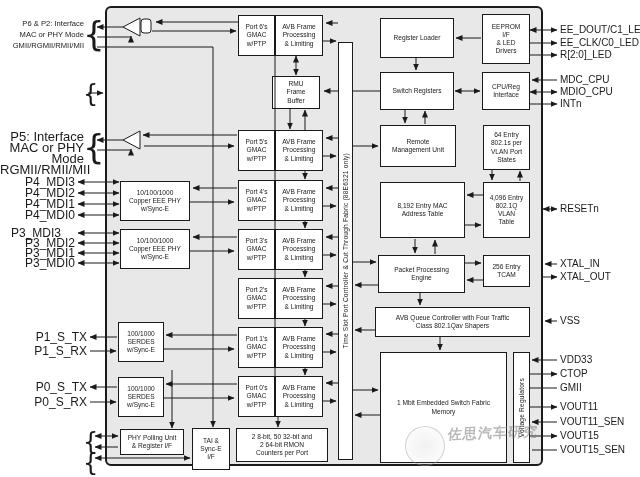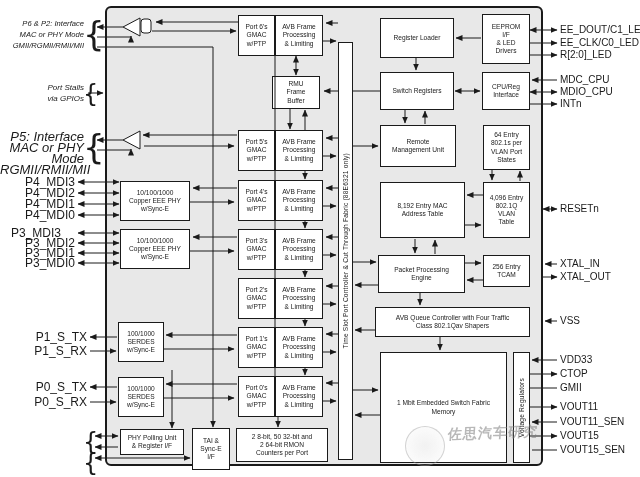--- a/index.html
+++ b/index.html
@@ -11,21 +11,21 @@
   #chip{position:absolute;left:105px;top:6px;width:438px;height:460px;
     background:var(--chip-bg);border:2px solid var(--line-color);border-radius:6px;box-sizing:border-box;}
   .blk{position:absolute;background:var(--block-bg);border:1px solid var(--line-color);
     box-sizing:border-box;display:flex;align-items:center;justify-content:center;
     text-align:center;font-size:6.6px;line-height:1.25;white-space:pre-line;z-index:2;}
   .vblk{position:absolute;background:var(--block-bg);border:1px solid var(--line-color);
     box-sizing:border-box;display:flex;align-items:center;justify-content:center;z-index:2;}
   .vtext{writing-mode:vertical-rl;transform:rotate(180deg);font-size:6.6px;
     white-space:nowrap;letter-spacing:.2px;}
   .lbl-l{position:absolute;text-align:right;font-size:8px;line-height:11px;
-    white-space:pre-line;z-index:3;font-style:italic;}
+    white-space:pre-line;z-index:3;}
   .lbl-r{position:absolute;text-align:left;font-size:10px;line-height:10px;
     white-space:nowrap;z-index:3;}
   .pin{position:absolute;text-align:right;font-size:12px;height:10px;line-height:10px;z-index:3;}
   .brace{position:absolute;font-weight:400;color:var(--line-color);z-index:3;
     font-family:"DejaVu Sans", sans-serif;}
   #wires{position:absolute;left:0;top:0;z-index:4;pointer-events:none;}
   #watermark{position:absolute;left:448px;top:424px;width:120px;z-index:5;
     font-size:14px;letter-spacing:1px;color:rgba(125,125,125,.55);
     transform:skewX(-6deg) rotate(-2deg);font-weight:bold;}
   #wm-circle{position:absolute;left:405px;top:426px;width:38px;height:38px;z-index:5;
@@ -37,22 +37,20 @@
 
 <div id="stage">
 
   <div id="chip"></div>
 
   <div class="lbl-l" style="left:0;top:18px;width:84px;font-size:7.6px">P6 &amp; P2: Interface
 MAC or PHY Mode
 GMII/RGMII/RMII/MII</div>
   <div class="brace" style="left:83px;top:14px;font-size:34px">{</div>
 
-  <div class="lbl-l" style="left:0;top:82px;width:84px">Port Stalls
-via GPIOs</div>
   <div class="brace" style="left:83px;top:80px;font-size:24px">{</div>
 
   <div class="lbl-l" style="left:0;top:131px;width:84px;font-size:13px">P5: Interface
 MAC or PHY Mode
 RGMII/RMII/MII</div>
   <div class="brace" style="left:83px;top:127px;font-size:34px">{</div>
 
   <div class="pin" style="left:0;top:177px;width:75px">P4_MDI3</div>
   <div class="pin" style="left:0;top:188px;width:75px">P4_MDI2</div>
   <div class="pin" style="left:0;top:199px;width:75px">P4_MDI1</div>

